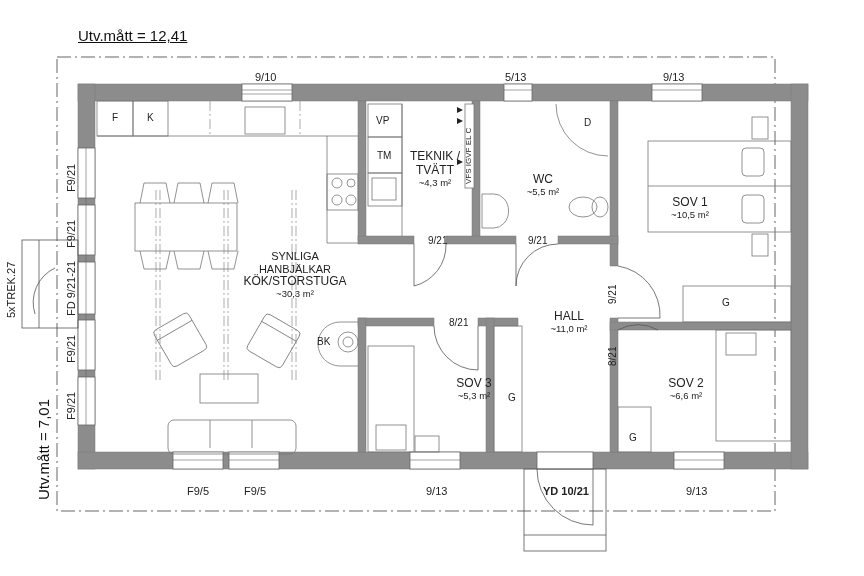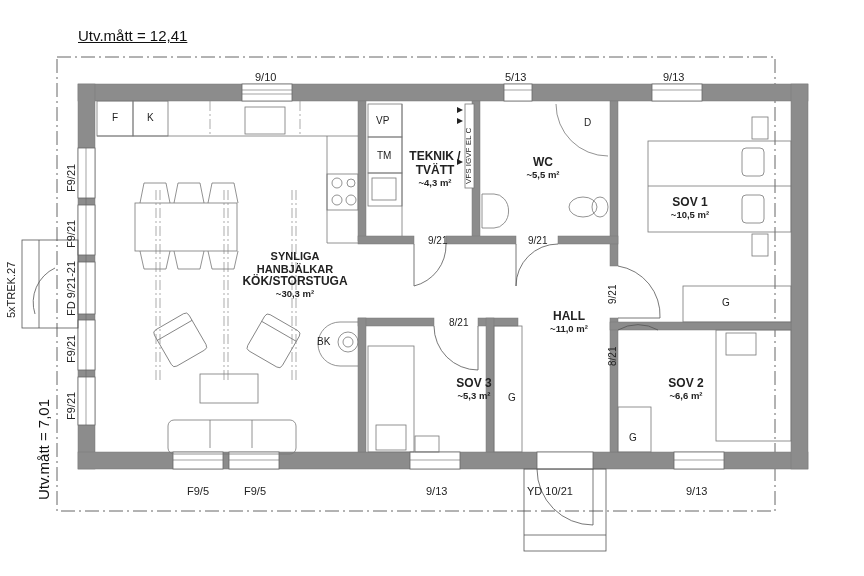--- a/index.html
+++ b/index.html
@@ -1,20 +1,20 @@
 <!DOCTYPE html>
 <html><head>
 <meta charset="utf-8">
 <style>
   html,body{margin:0;padding:0;background:#fff;}
   body{width:864px;height:576px;position:relative;overflow:hidden;font-family:"Liberation Sans",sans-serif;color:#1a1a1a;}
   svg{position:absolute;left:0;top:0;}
   .lbl{position:absolute;white-space:nowrap;font-size:11px;line-height:1;color:#222;}
   .dim{font-size:15px;color:#111;}
-  .room{position:absolute;text-align:center;line-height:1.15;color:#222;font-weight:bold;}
+  .room{position:absolute;text-align:center;line-height:1.15;color:#222;}
   .room .name{font-size:12px;}
   .room .area{font-size:9.5px;}
   .room .sub{font-size:11px;}
   .vert{transform-origin:left top;transform:rotate(-90deg);}
   .app{font-size:10px;}
 </style>
 </head>
 <body>
 
 <svg width="864" height="576" viewBox="0 0 864 576">
@@ -176,34 +176,34 @@
 <div class="lbl" style="left:187px;top:486px;">F9/5</div>
 <div class="lbl" style="left:244px;top:486px;">F9/5</div>
 <div class="lbl" style="left:426px;top:486px;">9/13</div>
 <div class="lbl" style="left:686px;top:486px;">9/13</div>
 
 <div class="lbl" style="left:428px;top:236px;font-size:10px;">9/21</div>
 <div class="lbl" style="left:528px;top:236px;font-size:10px;">9/21</div>
 <div class="lbl vert" style="left:608px;top:304px;font-size:10px;">9/21</div>
 <div class="lbl" style="left:449px;top:318px;font-size:10px;">8/21</div>
 <div class="lbl vert" style="left:608px;top:366px;font-size:10px;">8/21</div>
-<div class="lbl" style="left:527px;top:486px;">YD 10/21</div>
+<div class="lbl" style="left:543px;top:486px;font-weight:bold;">YD 10/21</div>
 
 <div class="room" style="left:225px;top:250px;width:140px;">
   <div class="sub">SYNLIGA</div>
   <div class="sub">HANBJÄLKAR</div>
   <div class="name">KÖK/STORSTUGA</div>
   <div class="area">~30,3 m²</div>
 </div>
 <div class="room" style="left:402px;top:150px;width:66px;">
   <div class="name">TEKNIK /</div>
   <div class="name">TVÄTT</div>
   <div class="area">~4,3 m²</div>
 </div>
-<div class="room" style="left:508px;top:156px;width:70px;">
+<div class="room" style="left:508px;top:173px;width:70px;">
   <div class="name">WC</div>
   <div class="area">~5,5 m²</div>
 </div>
 <div class="room" style="left:655px;top:196px;width:70px;">
   <div class="name">SOV 1</div>
   <div class="area">~10,5 m²</div>
 </div>
 <div class="room" style="left:534px;top:310px;width:70px;">
   <div class="name">HALL</div>
   <div class="area">~11,0 m²</div>

